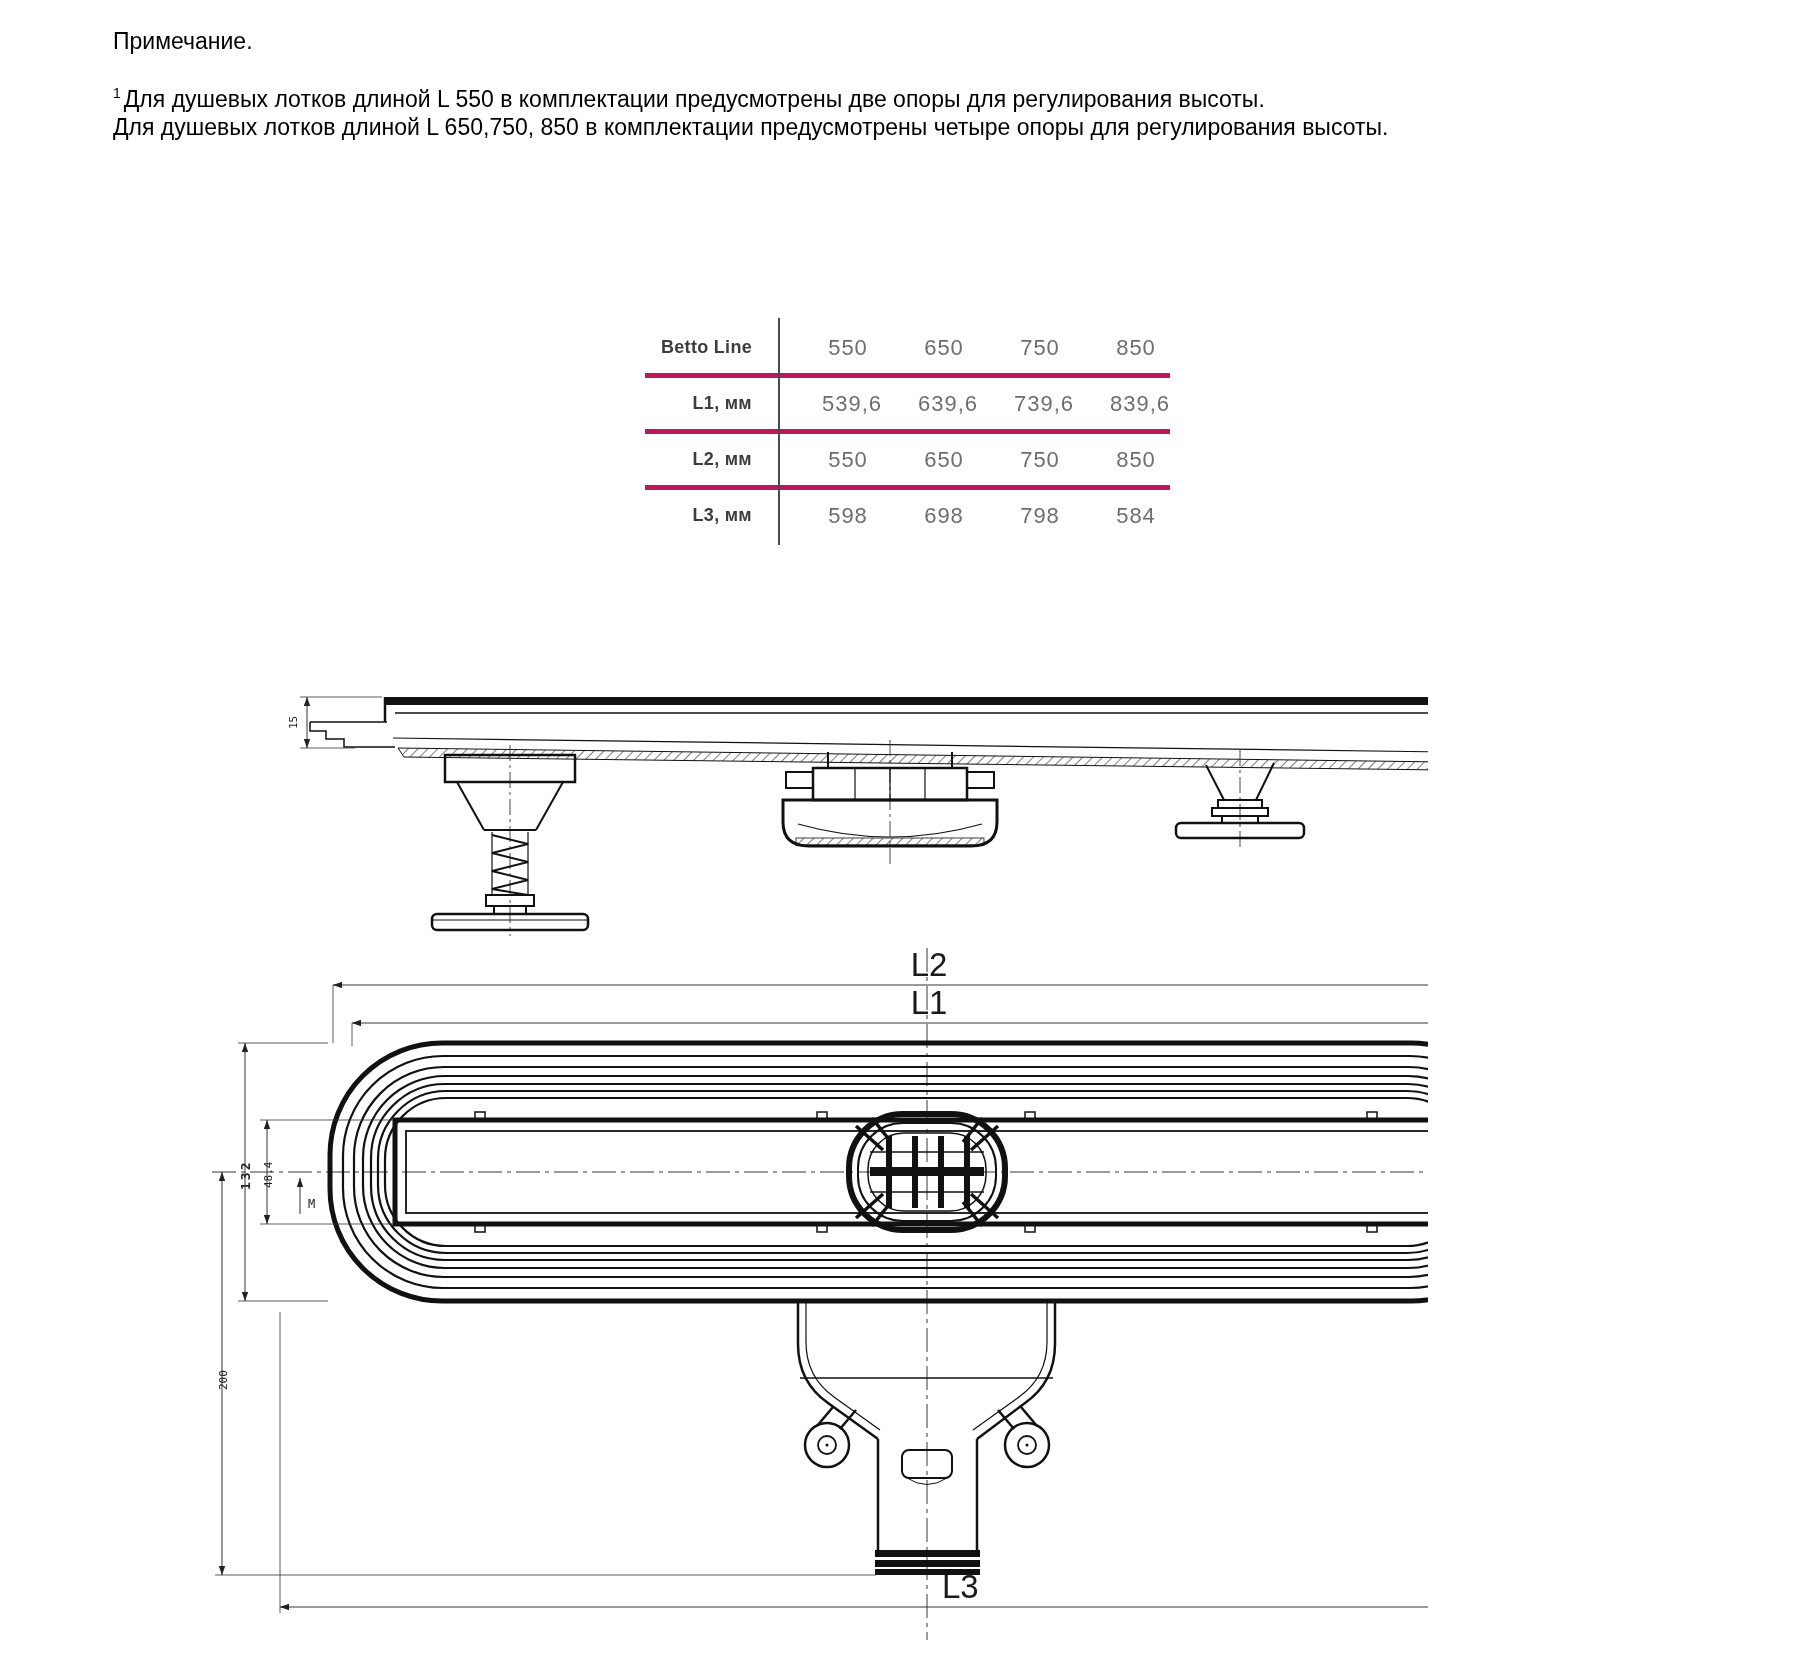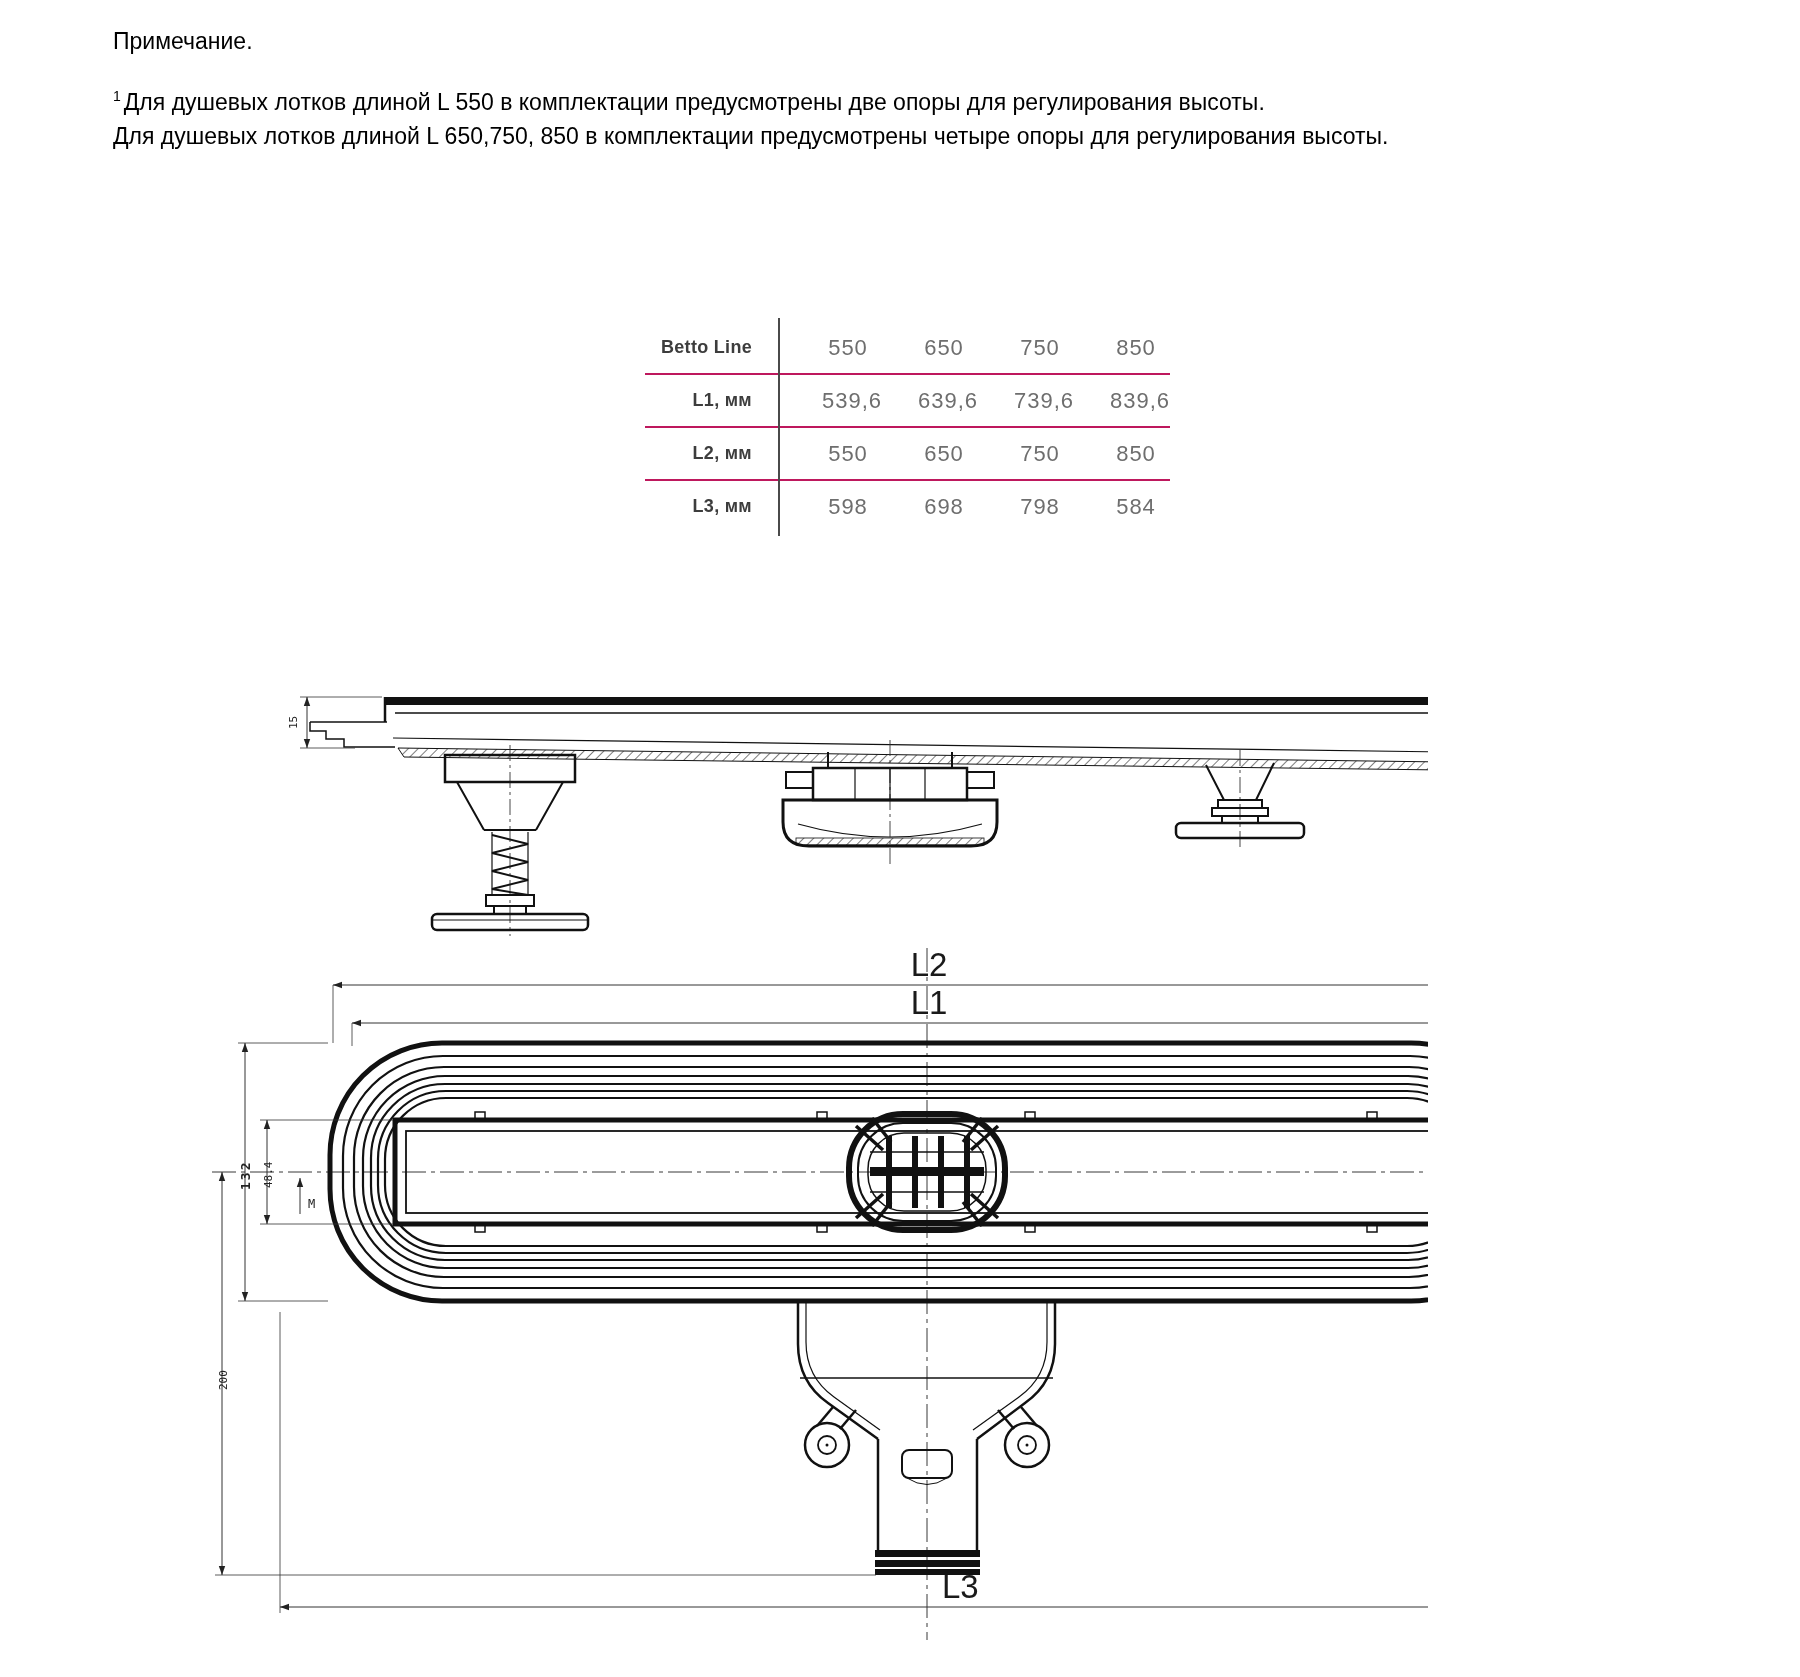--- a/index.html
+++ b/index.html
@@ -1,26 +1,26 @@
 <!DOCTYPE html>
 <html><head>
 <meta charset="utf-8">
 <style>
   html,body{margin:0;padding:0;background:#fff;}
   #canvas{position:relative;width:1428px;height:1677px;background:#ffffff;overflow:hidden;
           font-family:"Liberation Sans",sans-serif;color:#000;}
   
   .note{position:absolute;left:113px;top:28px;width:1360px;}
   .note-title{font-size:23px;margin:0 0 24px 0;}
-  .note-line{font-size:23px;line-height:34px;margin:0;}
+  .note-line{font-size:23px;line-height:28px;margin:0;}
   .note sup{font-size:14px;vertical-align:super;margin-right:3px;}
   
   .tbl{position:absolute;left:645px;top:322px;width:525px;}
   .tr{display:grid;grid-template-columns:133px 96px 96px 96px 96px;height:51px;align-items:center;}
-  .tr + .tr{border-top:2px solid #be185d;}
+  .tr + .tr{border-top:5px solid #be185d;}
   .th{text-align:right;padding-right:26px;font-weight:700;color:#3d3d3d;font-size:18px;letter-spacing:0.3px;}
   .td{text-align:center;color:#6e6e6e;font-size:22px;letter-spacing:1px;padding-left:44px;}
   .vline{position:absolute;left:133px;top:-4px;bottom:-4px;width:2px;background:#4a4a4a;}
   svg{position:absolute;}
   svg text{font-family:"DejaVu Sans Mono",monospace;fill:#222;}
   svg text.big{font-family:"Liberation Sans",sans-serif;font-size:33px;fill:#1a1a1a;}
 </style>
 </head>
 <body>
 

